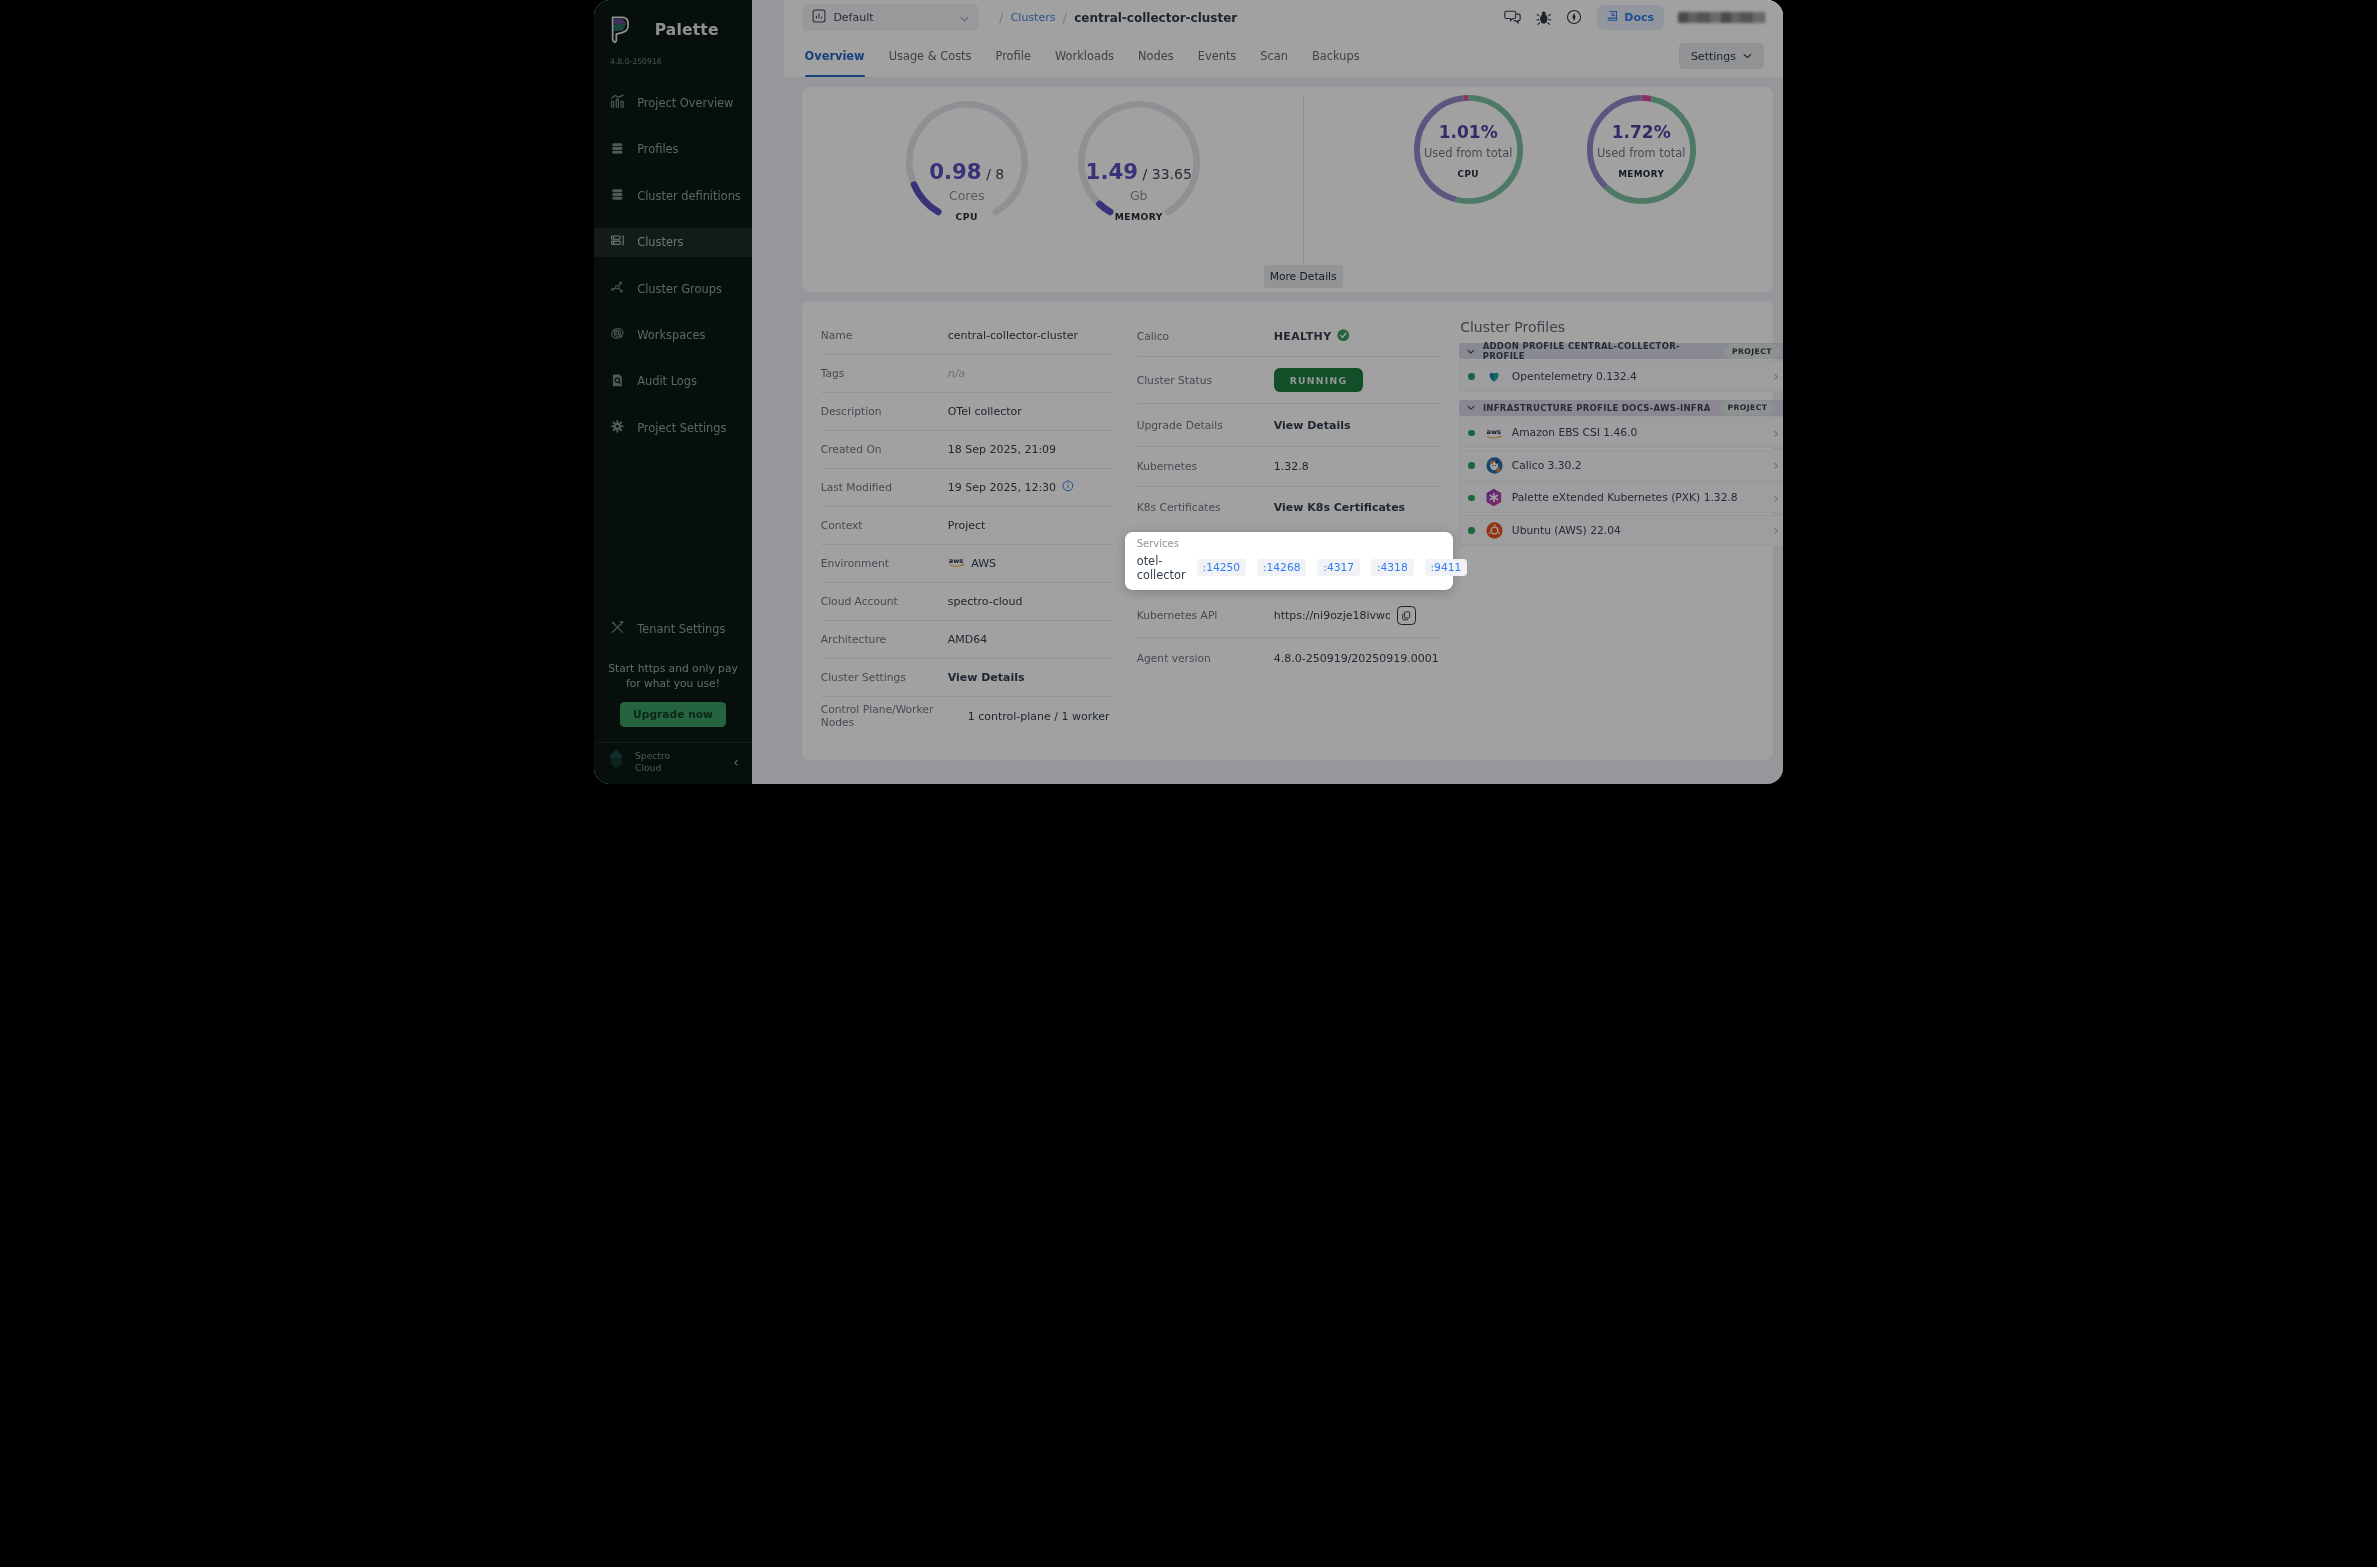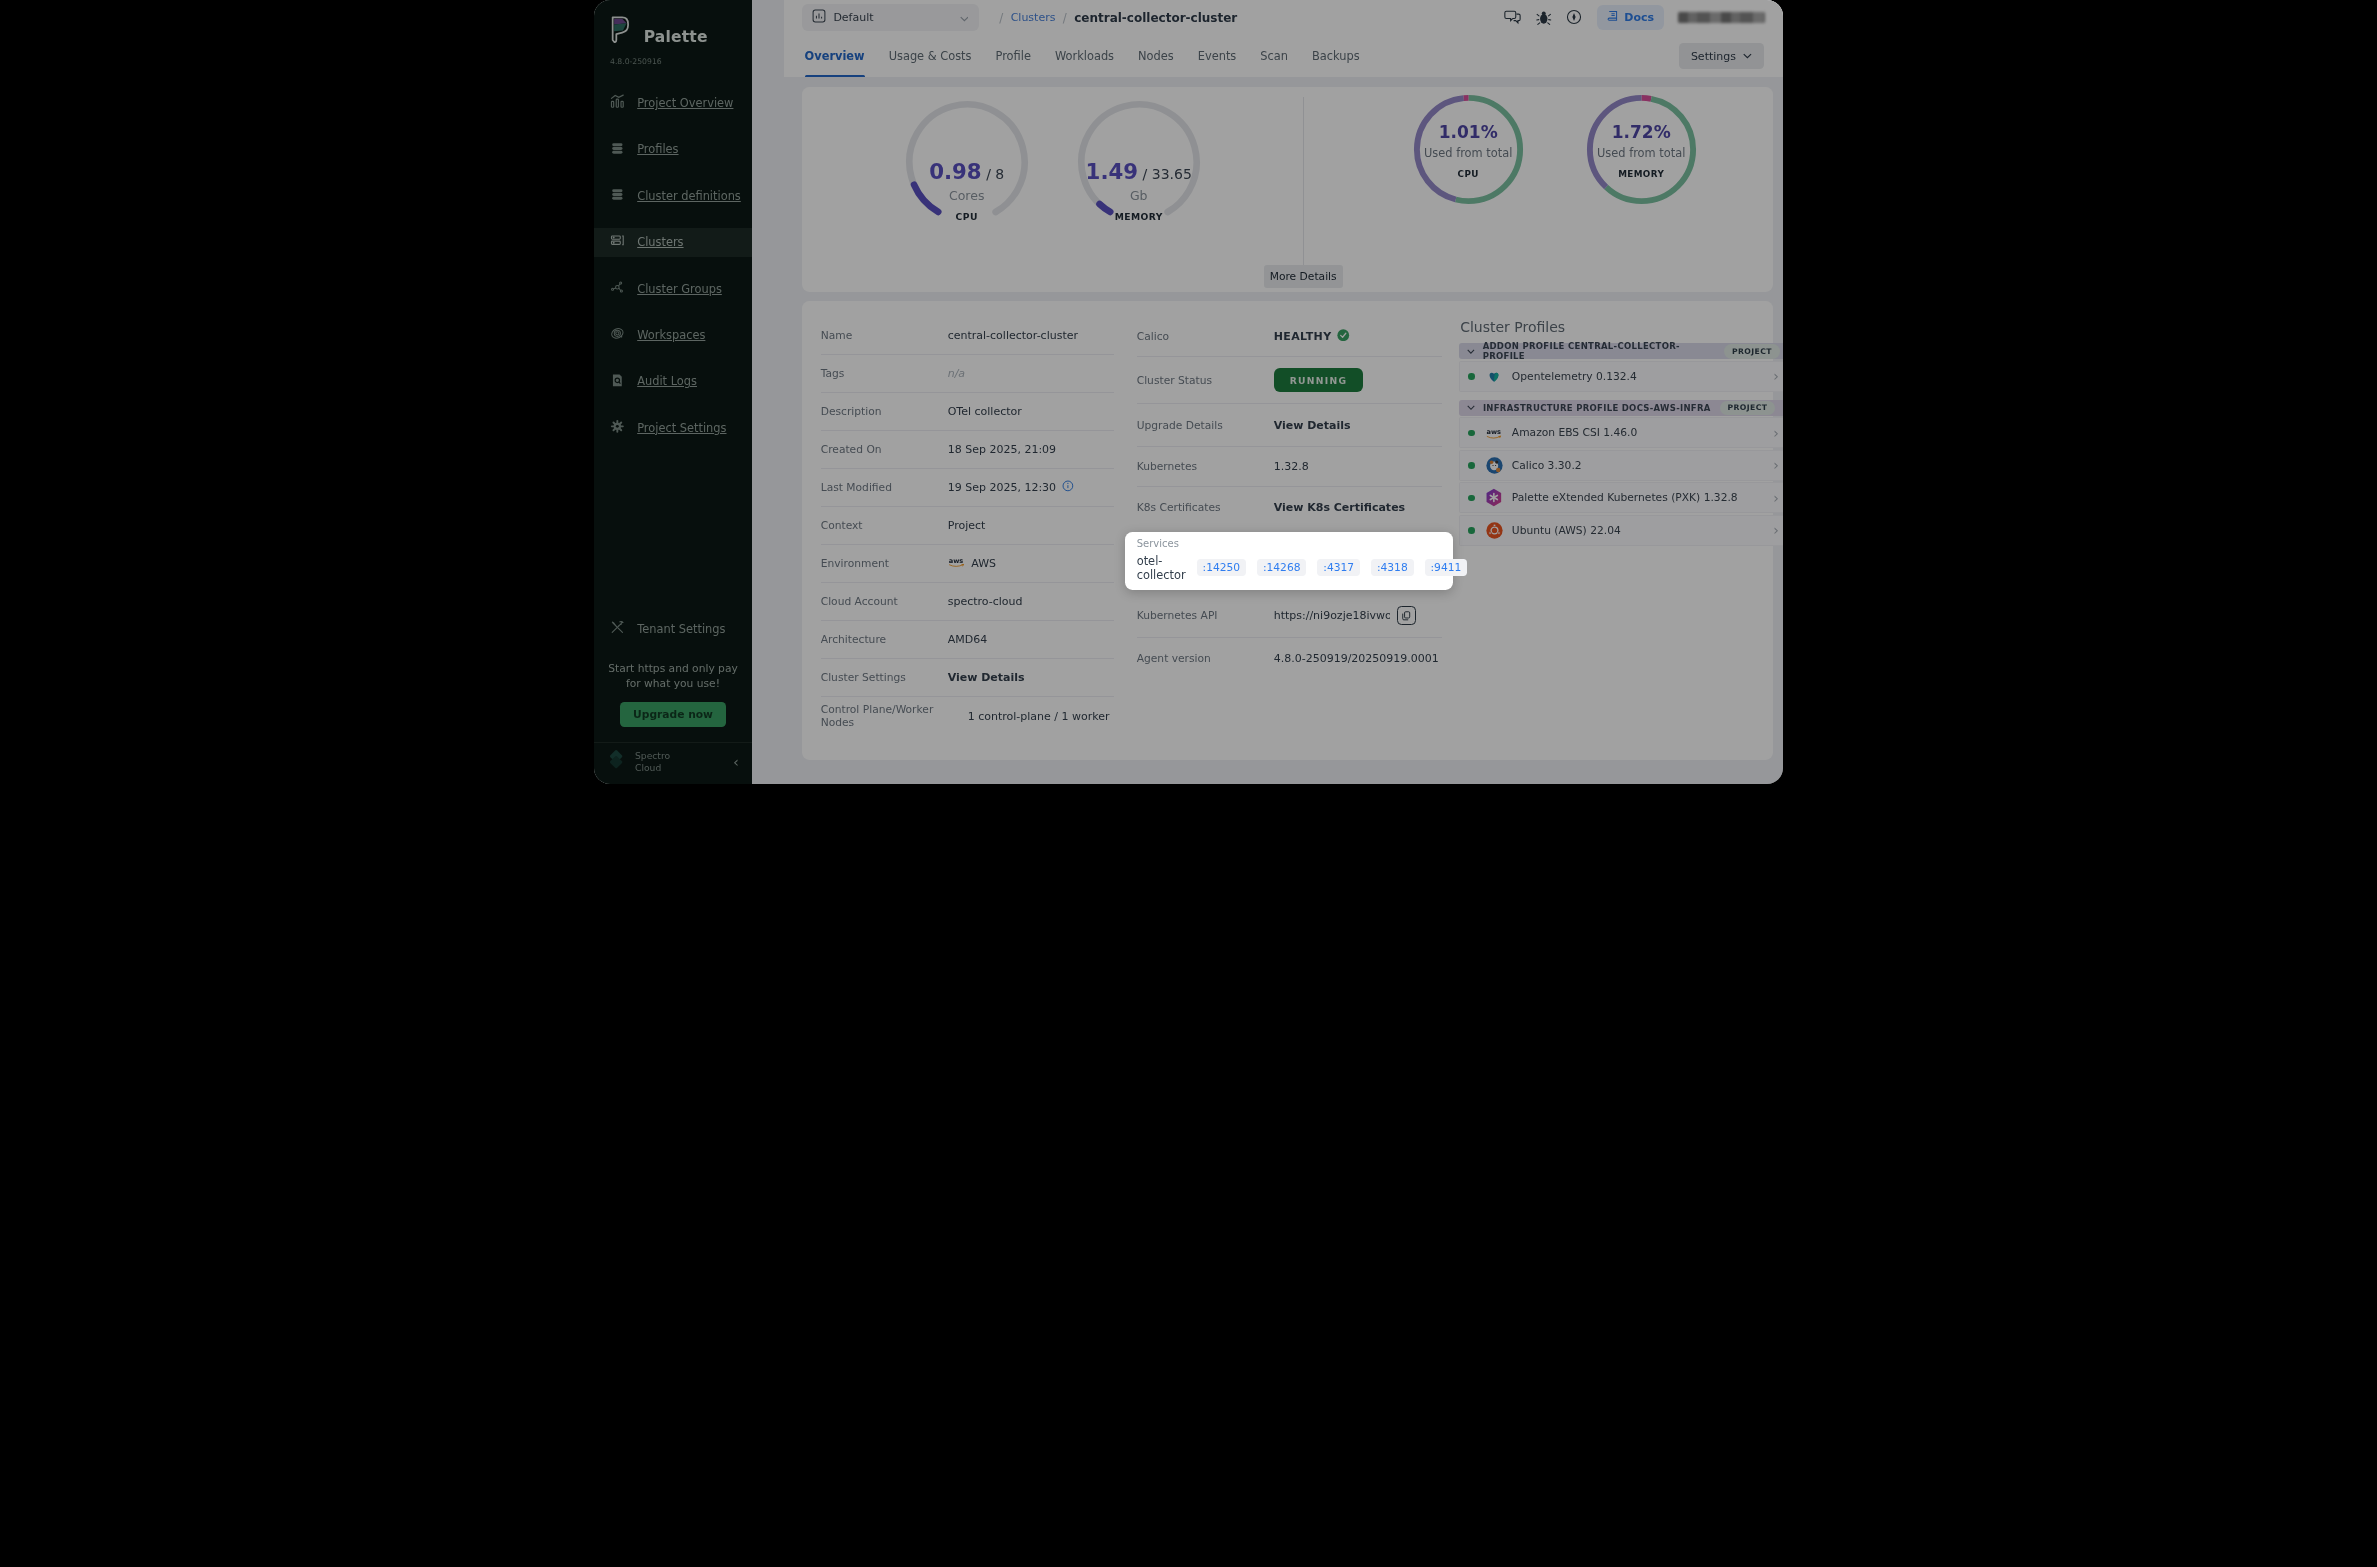--- a/index.html
+++ b/index.html
@@ -2,25 +2,25 @@
 <html style="font-size:11.8px"><head>
 <meta charset="utf-8">
 <style>
   html,body{margin:0;padding:0;background:#000;}
   *{box-sizing:border-box;font-family:"DejaVu Sans","Liberation Sans",sans-serif;}
   .stage{width:1189px;height:784px;margin:0 auto;position:relative;background:#000;}
   .app{position:absolute;inset:0;border-radius:16px;overflow:hidden;display:flex;background:#eef0f4;}
 
   
   .sidebar{width:158px;background:#0c1915;display:flex;flex-direction:column;flex-shrink:0;}
-  .logo-row{display:flex;align-items:flex-end;gap:13px;padding:14.7px 14.7px 2.9px 14.7px;}
+  .logo-row{display:flex;align-items:center;gap:24px;padding:14.7px 14.7px 2.9px 14.7px;}
   .brand-name{color:#dfe7e3;font-size:15.5px;font-weight:600;letter-spacing:0.2px;}
   .version{color:#76857f;font-size:7.7px;padding:8.8px 14.7px 0 16px;}
   .nav{list-style:none;margin:22px 0 0 0;padding:0;}
-  .nav li{display:flex;align-items:center;gap:12.5px;height:29.4px;padding-left:16px;margin-bottom:17px;color:#93a19b;font-size:11.4px;cursor:pointer;text-decoration:underline;}
+  .nav li{display:flex;align-items:center;gap:12.5px;height:29.4px;padding-left:16px;margin-bottom:17px;color:#93a19b;font-size:11.4px;cursor:pointer;}
   .nav li svg{flex-shrink:0;}
   .nav li.active{background:#1e2b26;margin-bottom:17px;color:#aebbb5;}
   .side-bottom{margin-top:auto;display:flex;flex-direction:column;}
   .tenant{display:flex;align-items:center;gap:12.5px;height:29.4px;padding-left:16px;color:#93a19b;font-size:11.4px;cursor:pointer;}
   .promo{margin-top:17.7px;text-align:center;color:#9faca6;font-size:10.7px;line-height:1.45;}
   .upgrade-btn{margin:10.3px auto 0 auto;background:#3aa164;color:#123d25;font-weight:700;font-size:10.7px;border:none;border-radius:4.4px;padding:5.9px 13.2px;cursor:pointer;}
   .side-footer{margin-top:14.7px;border-top:0.7px solid rgba(255,255,255,.08);display:flex;align-items:center;padding:7.4px 13.2px 10.3px 13.2px;gap:8.8px;}
   .sc-text{color:#7f8d88;font-size:9.2px;line-height:1.25;}
   .collapse{margin-left:auto;color:#93a19b;font-size:14.7px;cursor:pointer;}
 

